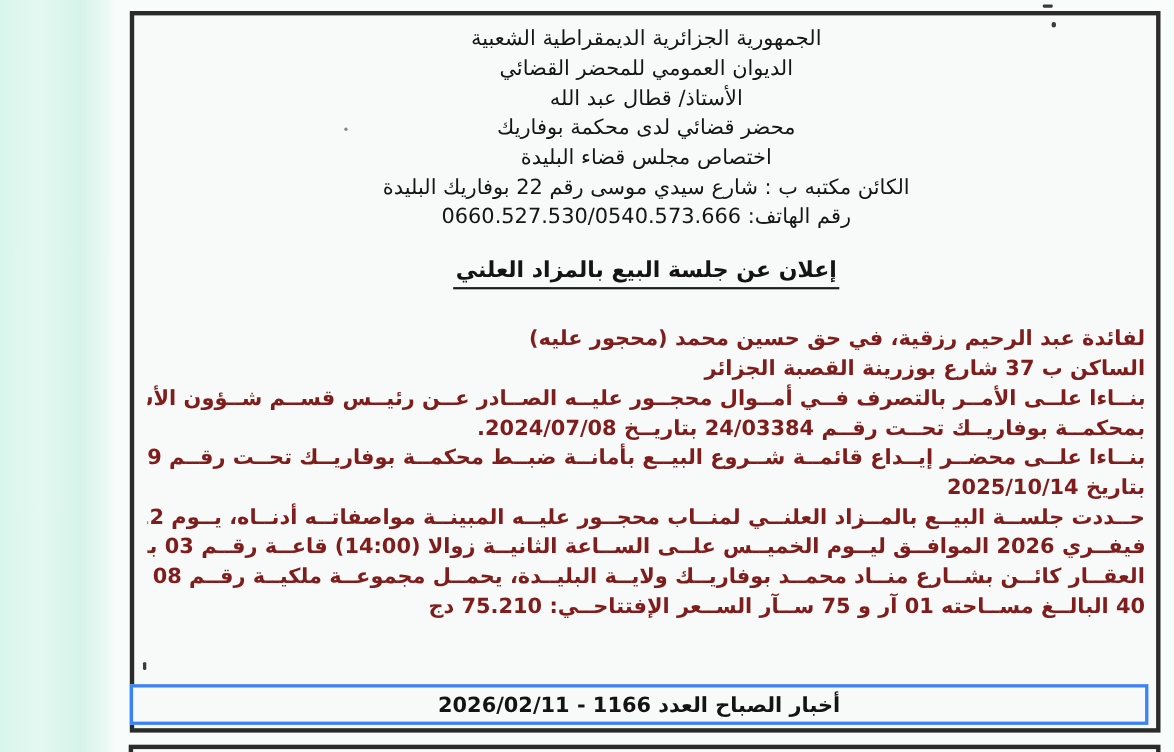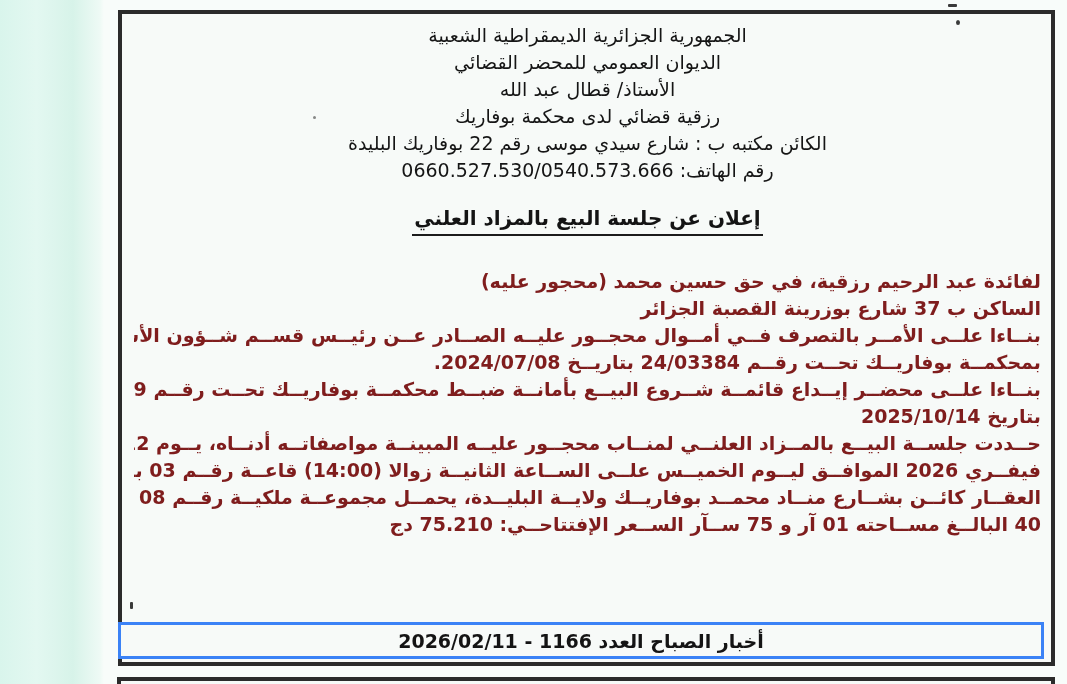--- a/index.html
+++ b/index.html
@@ -89,21 +89,22 @@
 
   <div class="left-strip"></div>
 
   <div class="main-box">
     <div class="content">
 
       <div id="header-lines">
           <div class="h-line">الجمهورية الجزائرية الديمقراطية الشعبية</div>
           <div class="h-line">الديوان العمومي للمحضر القضائي</div>
           <div class="h-line">الأستاذ/ قطال عبد الله</div>
-          <div class="h-line">رزقية قضائي لدى محكمة بوفاريك</div>
+          <div class="h-line">محضر قضائي لدى محكمة بوفاريك</div>
+          <div class="h-line">اختصاص مجلس قضاء البليدة</div>
           <div class="h-line">الكائن مكتبه ب : شارع سيدي موسى رقم 22 بوفاريك البليدة</div>
           <div class="h-line">رقم الهاتف: 0660.527.530/0540.573.666</div>
         </div>
 
       <div class="title-wrap">
         <span class="title">إعلان عن جلسة البيع بالمزاد العلني</span>
       </div>
 
       <div class="body-block" id="body-lines">
           <div class="b-line right">لفائدة عبد الرحيم رزقية، في حق حسين محمد (محجور عليه)</div>

